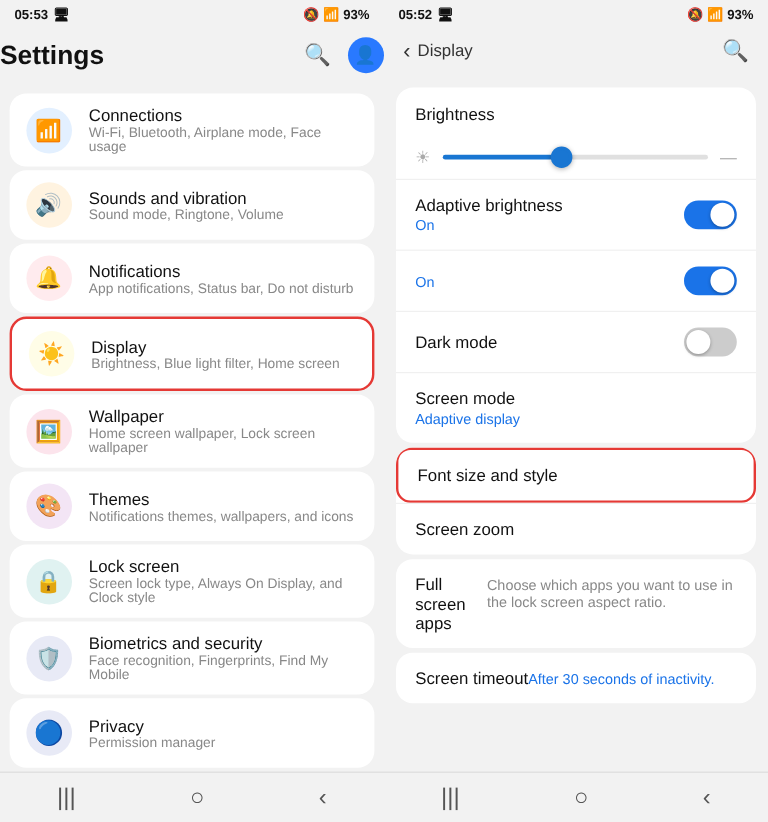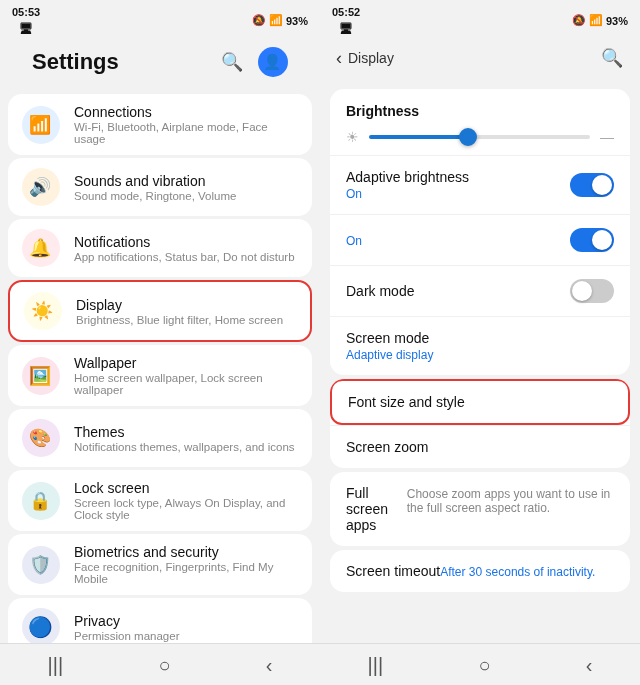--- a/index.html
+++ b/index.html
@@ -26,29 +26,29 @@
     .status-bar {
       display: flex;
       justify-content: space-between;
       align-items: center;
       padding: 6px 12px 4px;
       font-size: 11px;
       font-weight: 600;
       color: #111;
       background: #f2f2f2;
     }
-    .status-left { display: flex; align-items: center; gap: 4px; flex-direction: column; }
+    .status-left { display: flex; align-items: center; gap: 4px; }
     .status-right { display: flex; align-items: center; gap: 3px; font-size: 11px; }
 
     
     .header {
       display: flex;
       align-items: center;
       justify-content: space-between;
-      padding: 8px 32px 10px;
+      padding: 8px 0 10px;
       background: #f2f2f2;
     }
     .header-title {
       font-size: 22px;
       font-weight: 600;
       color: #111;
     }
     .header-icons { display: flex; gap: 14px; align-items: center; }
     .header-icon { font-size: 18px; color: #333; cursor: pointer; }
     .avatar {
@@ -148,22 +148,22 @@
       background: white;
       border-radius: 14px;
       margin: 4px 10px;
       overflow: hidden;
     }
 
     .brightness-section {
       padding: 14px 16px 10px;
     }
     .brightness-label {
-      font-size: 14px; font-weight: 700; color: #111;
-      margin-bottom: 10px;
+      font-size: 14px; font-weight: 400; color: #111;
+      margin-bottom: 20px;
     }
     .brightness-row {
       display: flex; align-items: center; gap: 10px;
     }
     .brightness-low { font-size: 14px; color: #aaa; }
     .brightness-slider {
       flex: 1;
       height: 4px;
       background: linear-gradient(to right, #1976d2 45%, #e0e0e0 45%);
       border-radius: 4px;
@@ -414,21 +414,21 @@
       <div class="display-row">
         <div class="row-text">
           <div class="row-title">Screen zoom</div>
         </div>
       </div>
     </div>
 
     <div class="display-section section-gap">
       <div class="display-row-plain">
         <div class="row-title">Full screen apps</div>
-        <div class="row-subtitle-gray">Choose zoom apps you want to use in the full screen aspect ratio.</div>
+        <div class="row-subtitle-gray">Choose which apps you want to use in the lock screen aspect ratio.</div>
       </div>
     </div>
 
     <div class="display-section section-gap">
       <div class="display-row-plain">
         <div class="row-title">Screen timeout</div>
         <div class="row-subtitle">After 30 seconds of inactivity.</div>
       </div>
     </div>
 

